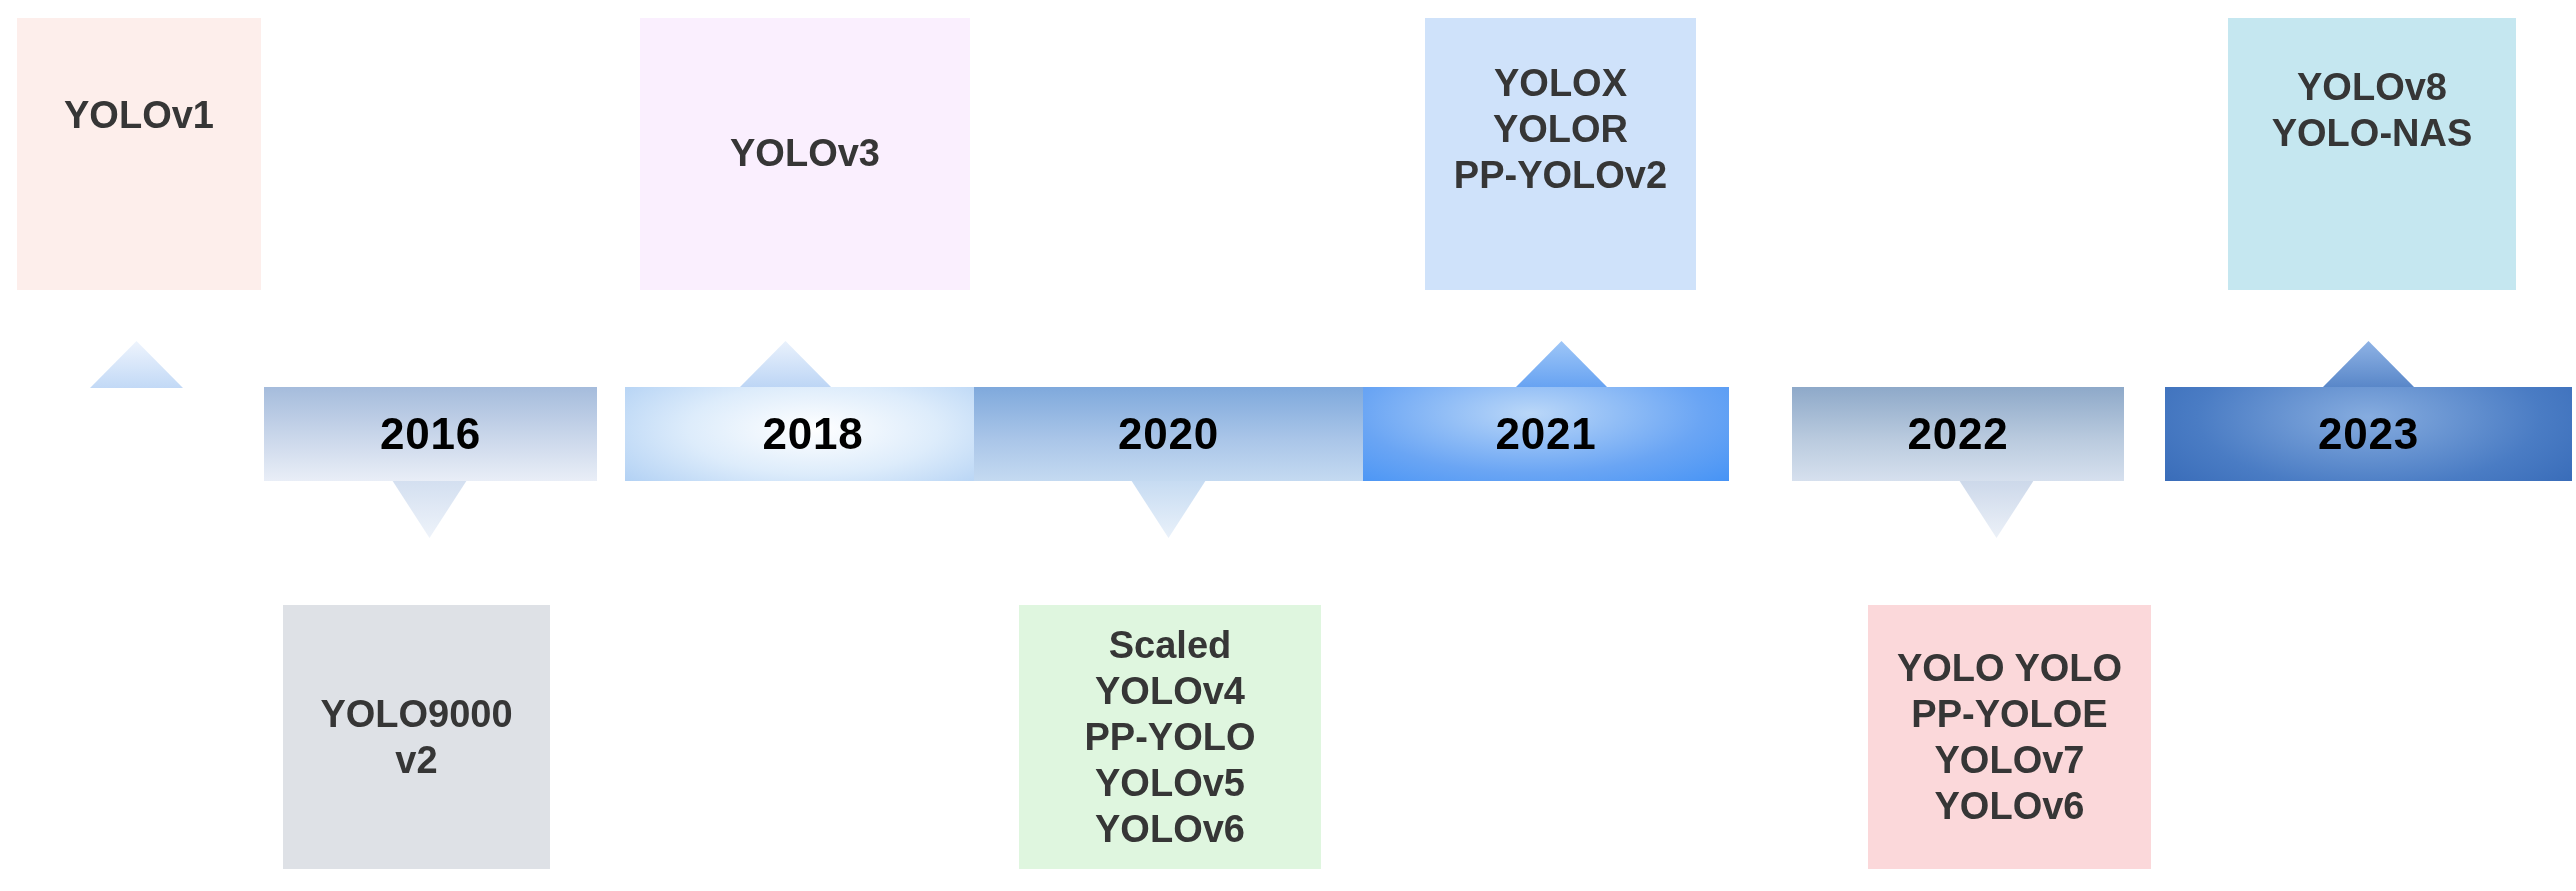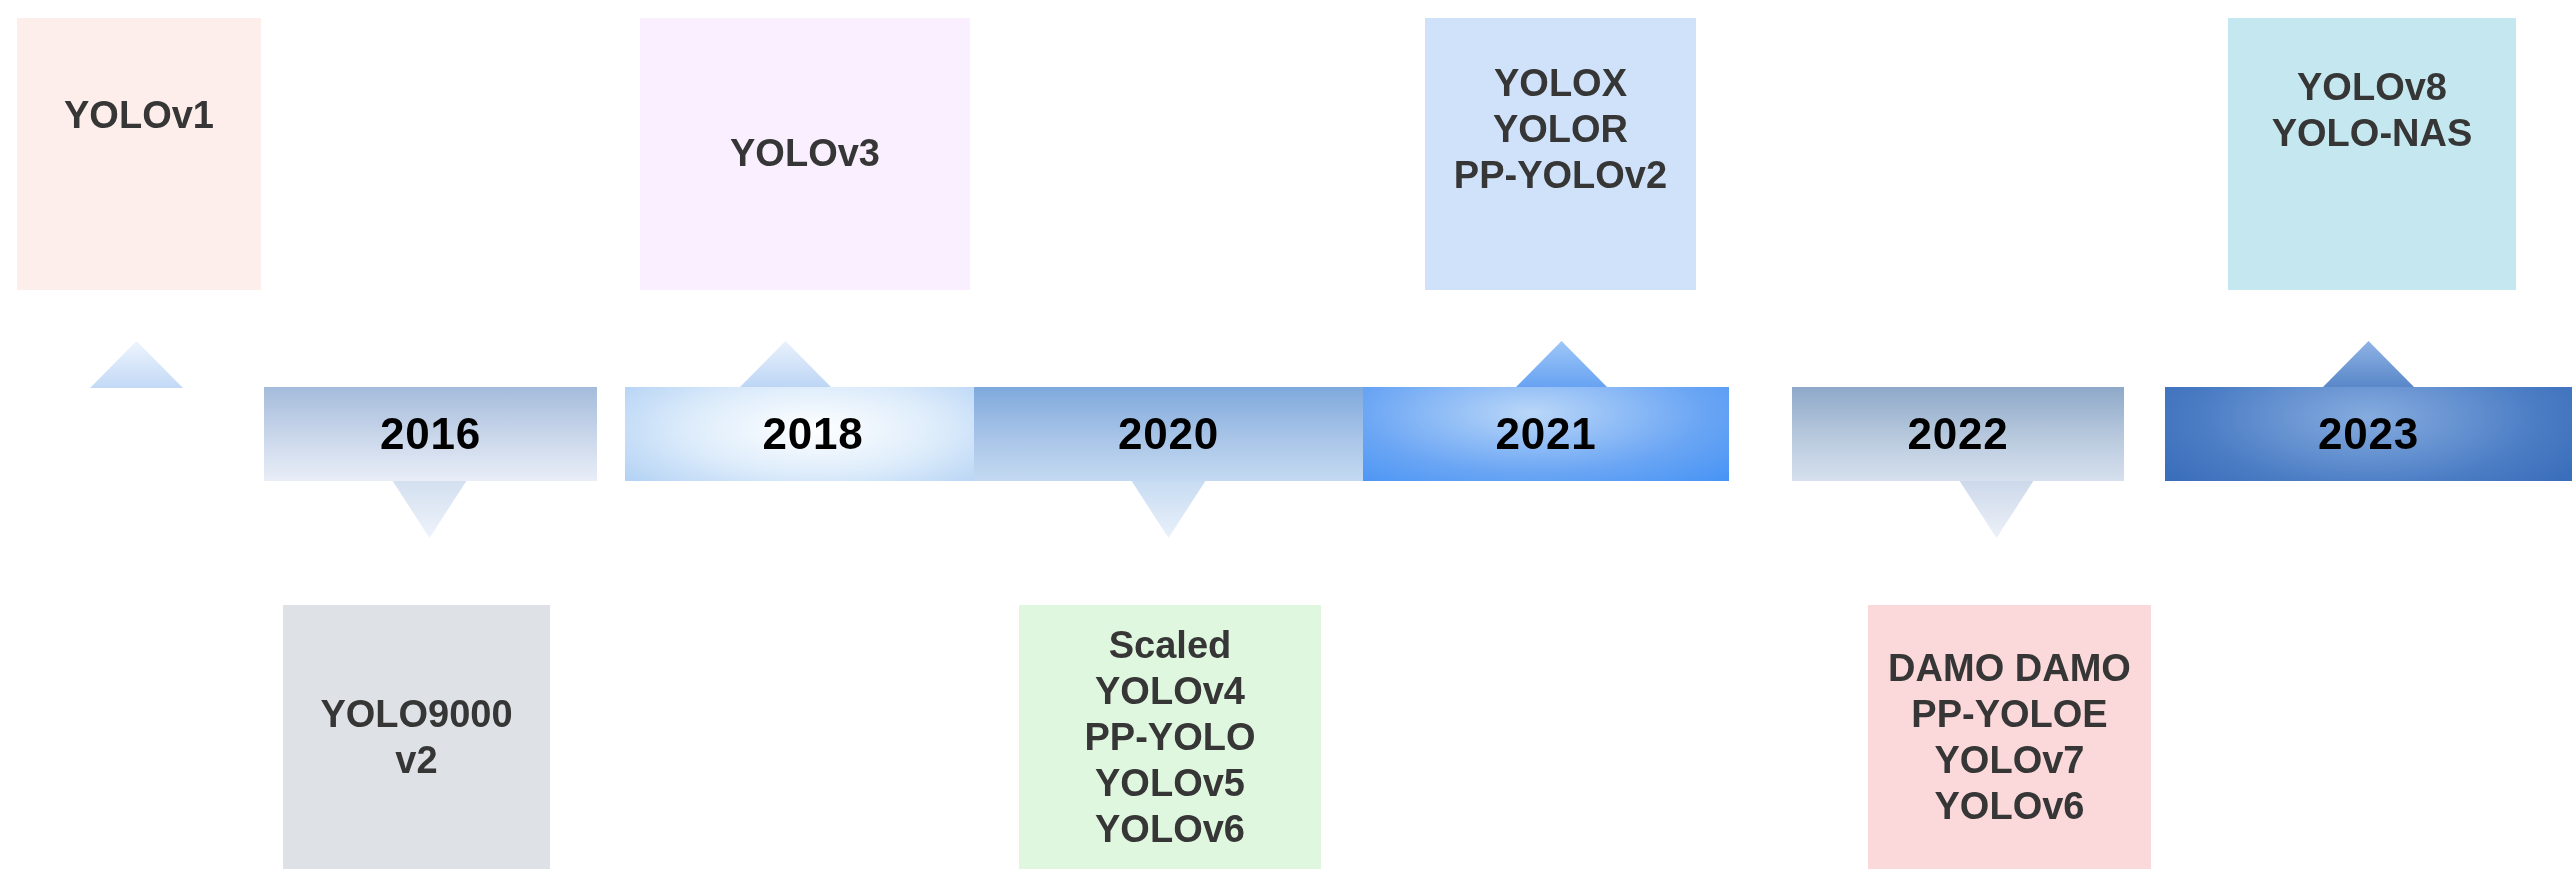--- a/index.html
+++ b/index.html
@@ -96,21 +96,21 @@
     <span>v2</span>
   </div>
   <div class="box box-bottom bx-3">
     <span>Scaled</span>
     <span>YOLOv4</span>
     <span>PP-YOLO</span>
     <span>YOLOv5</span>
     <span>YOLOv6</span>
   </div>
   <div class="box box-bottom bx-5">
-    <span>DAMO DAMO</span>
+    <span>YOLO YOLO</span>
     <span>PP-YOLOE</span>
     <span>YOLOv7</span>
     <span>YOLOv6</span>
   </div>
 
   <div class="arrow-up au-0"></div>
   <div class="arrow-up au-2"></div>
   <div class="arrow-up au-4"></div>
   <div class="arrow-up au-6"></div>
   <div class="arrow-down ad-1"></div>

